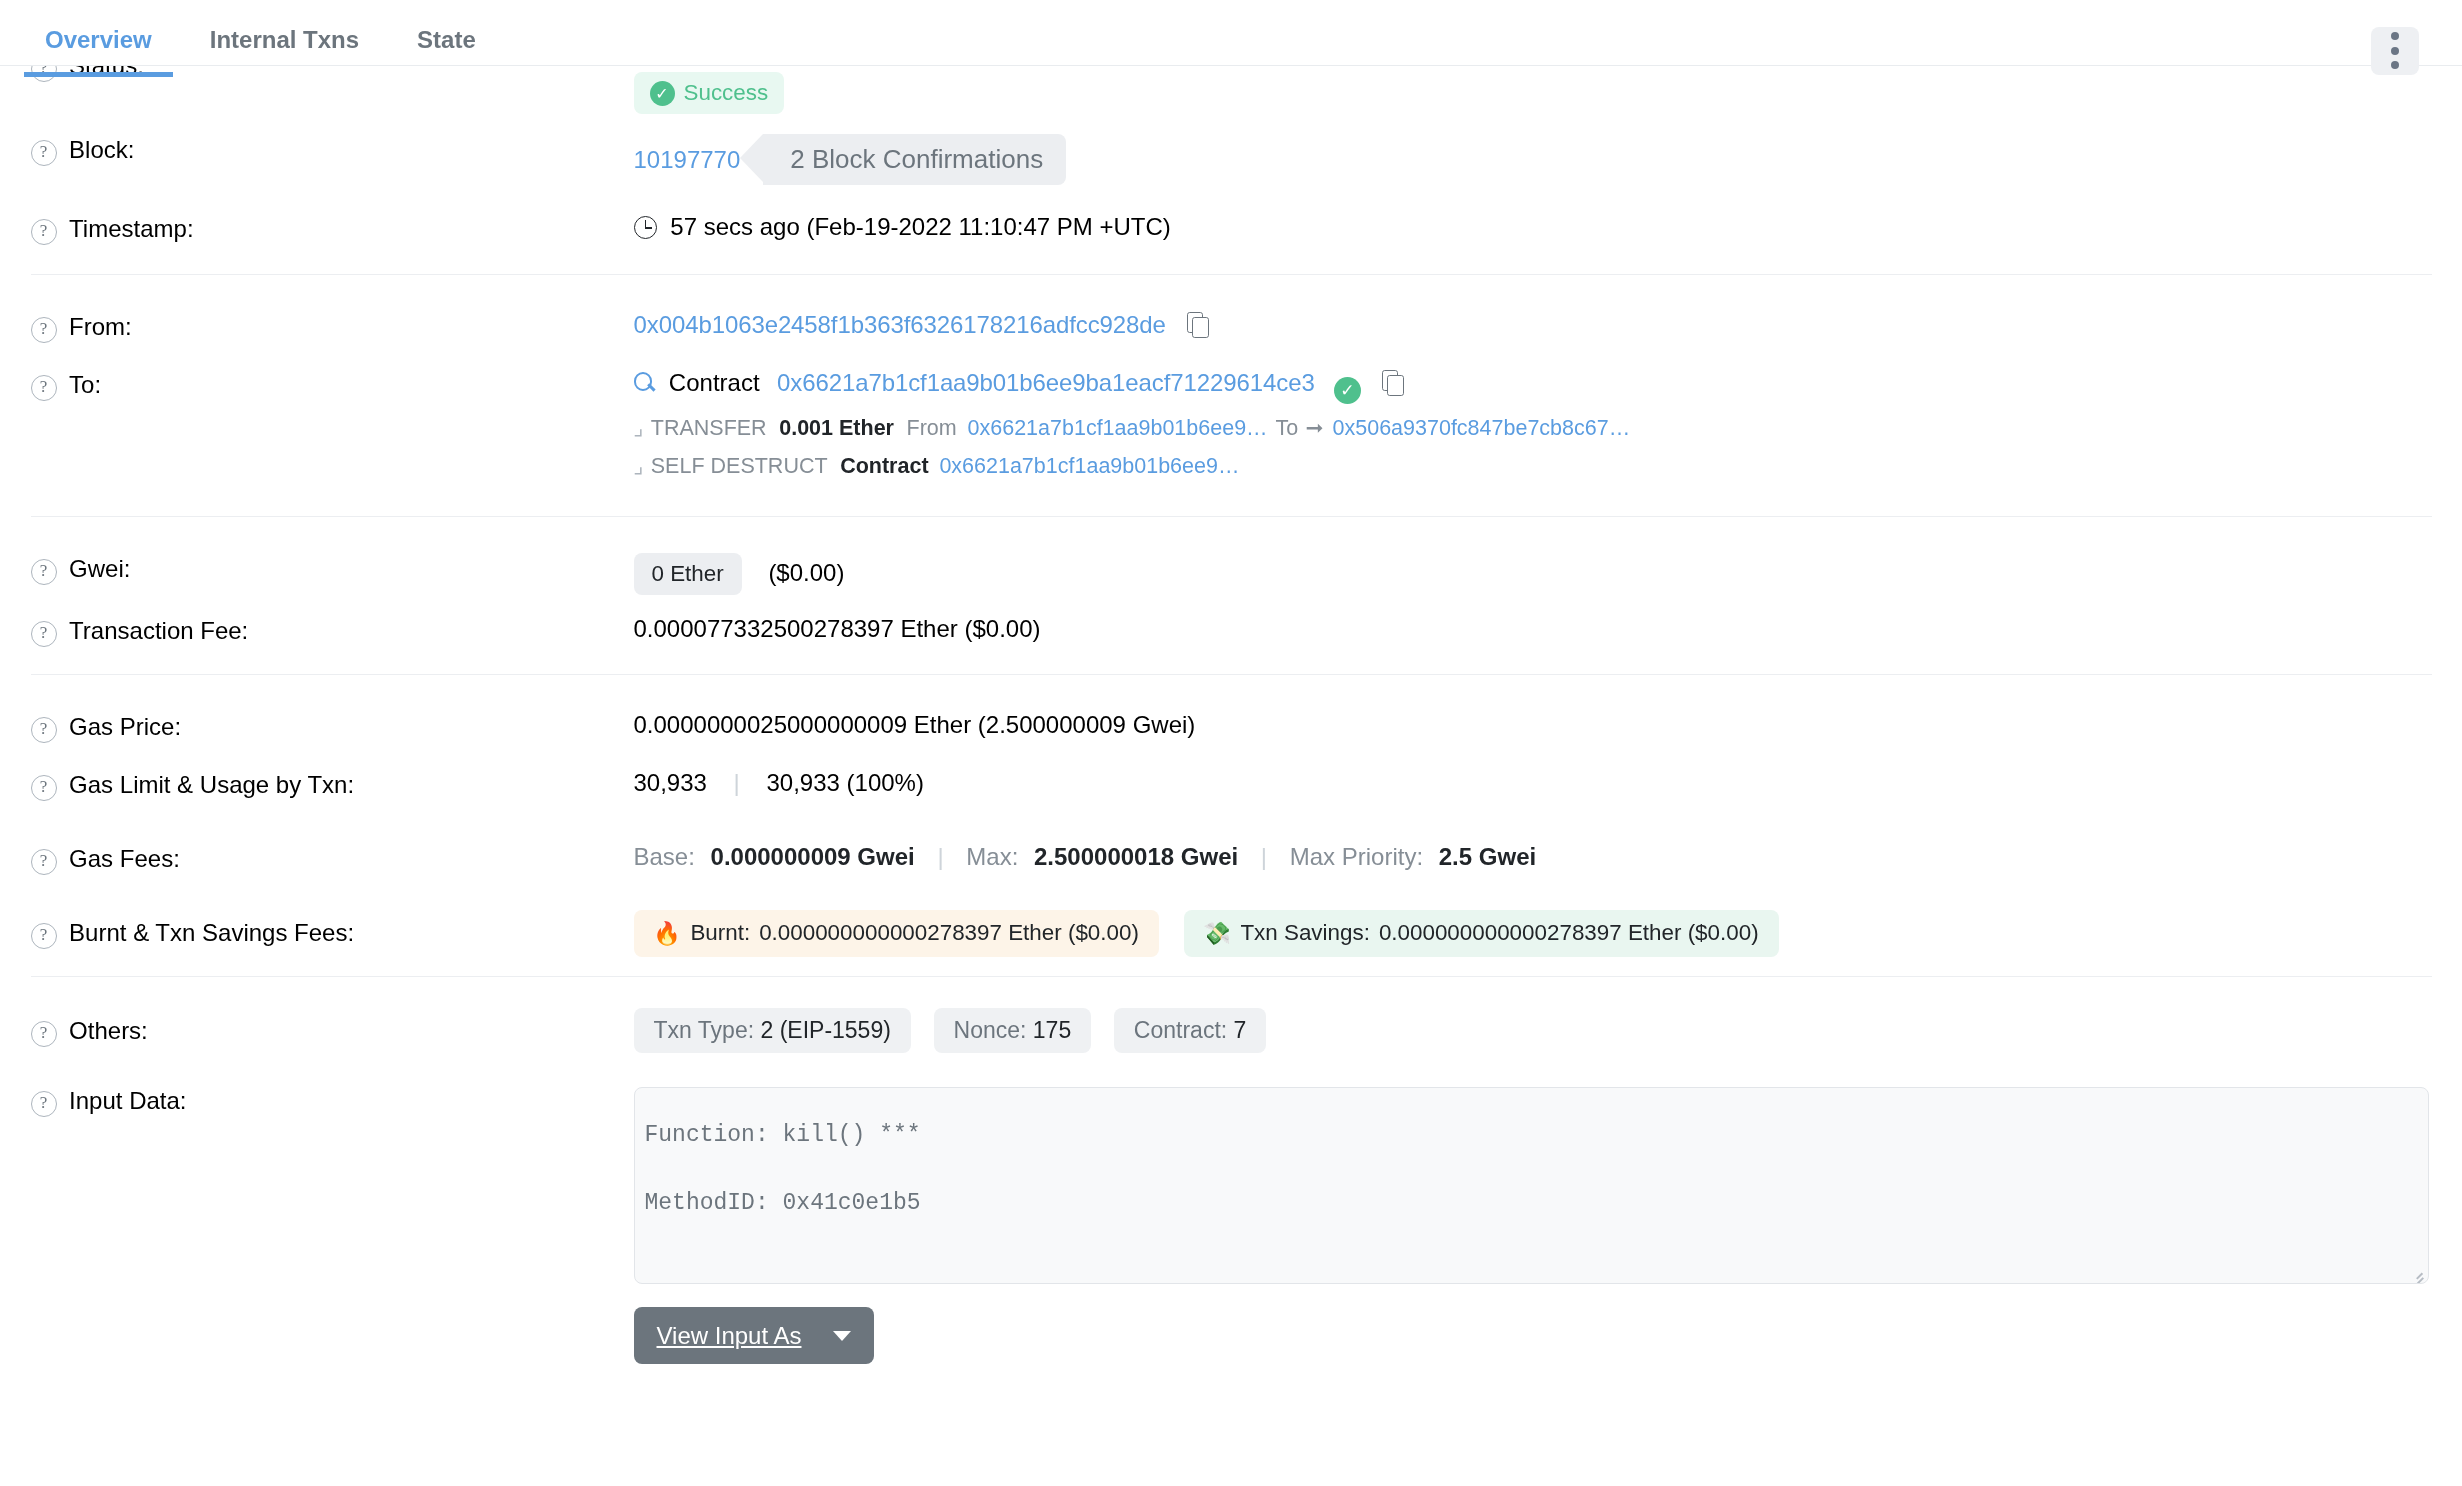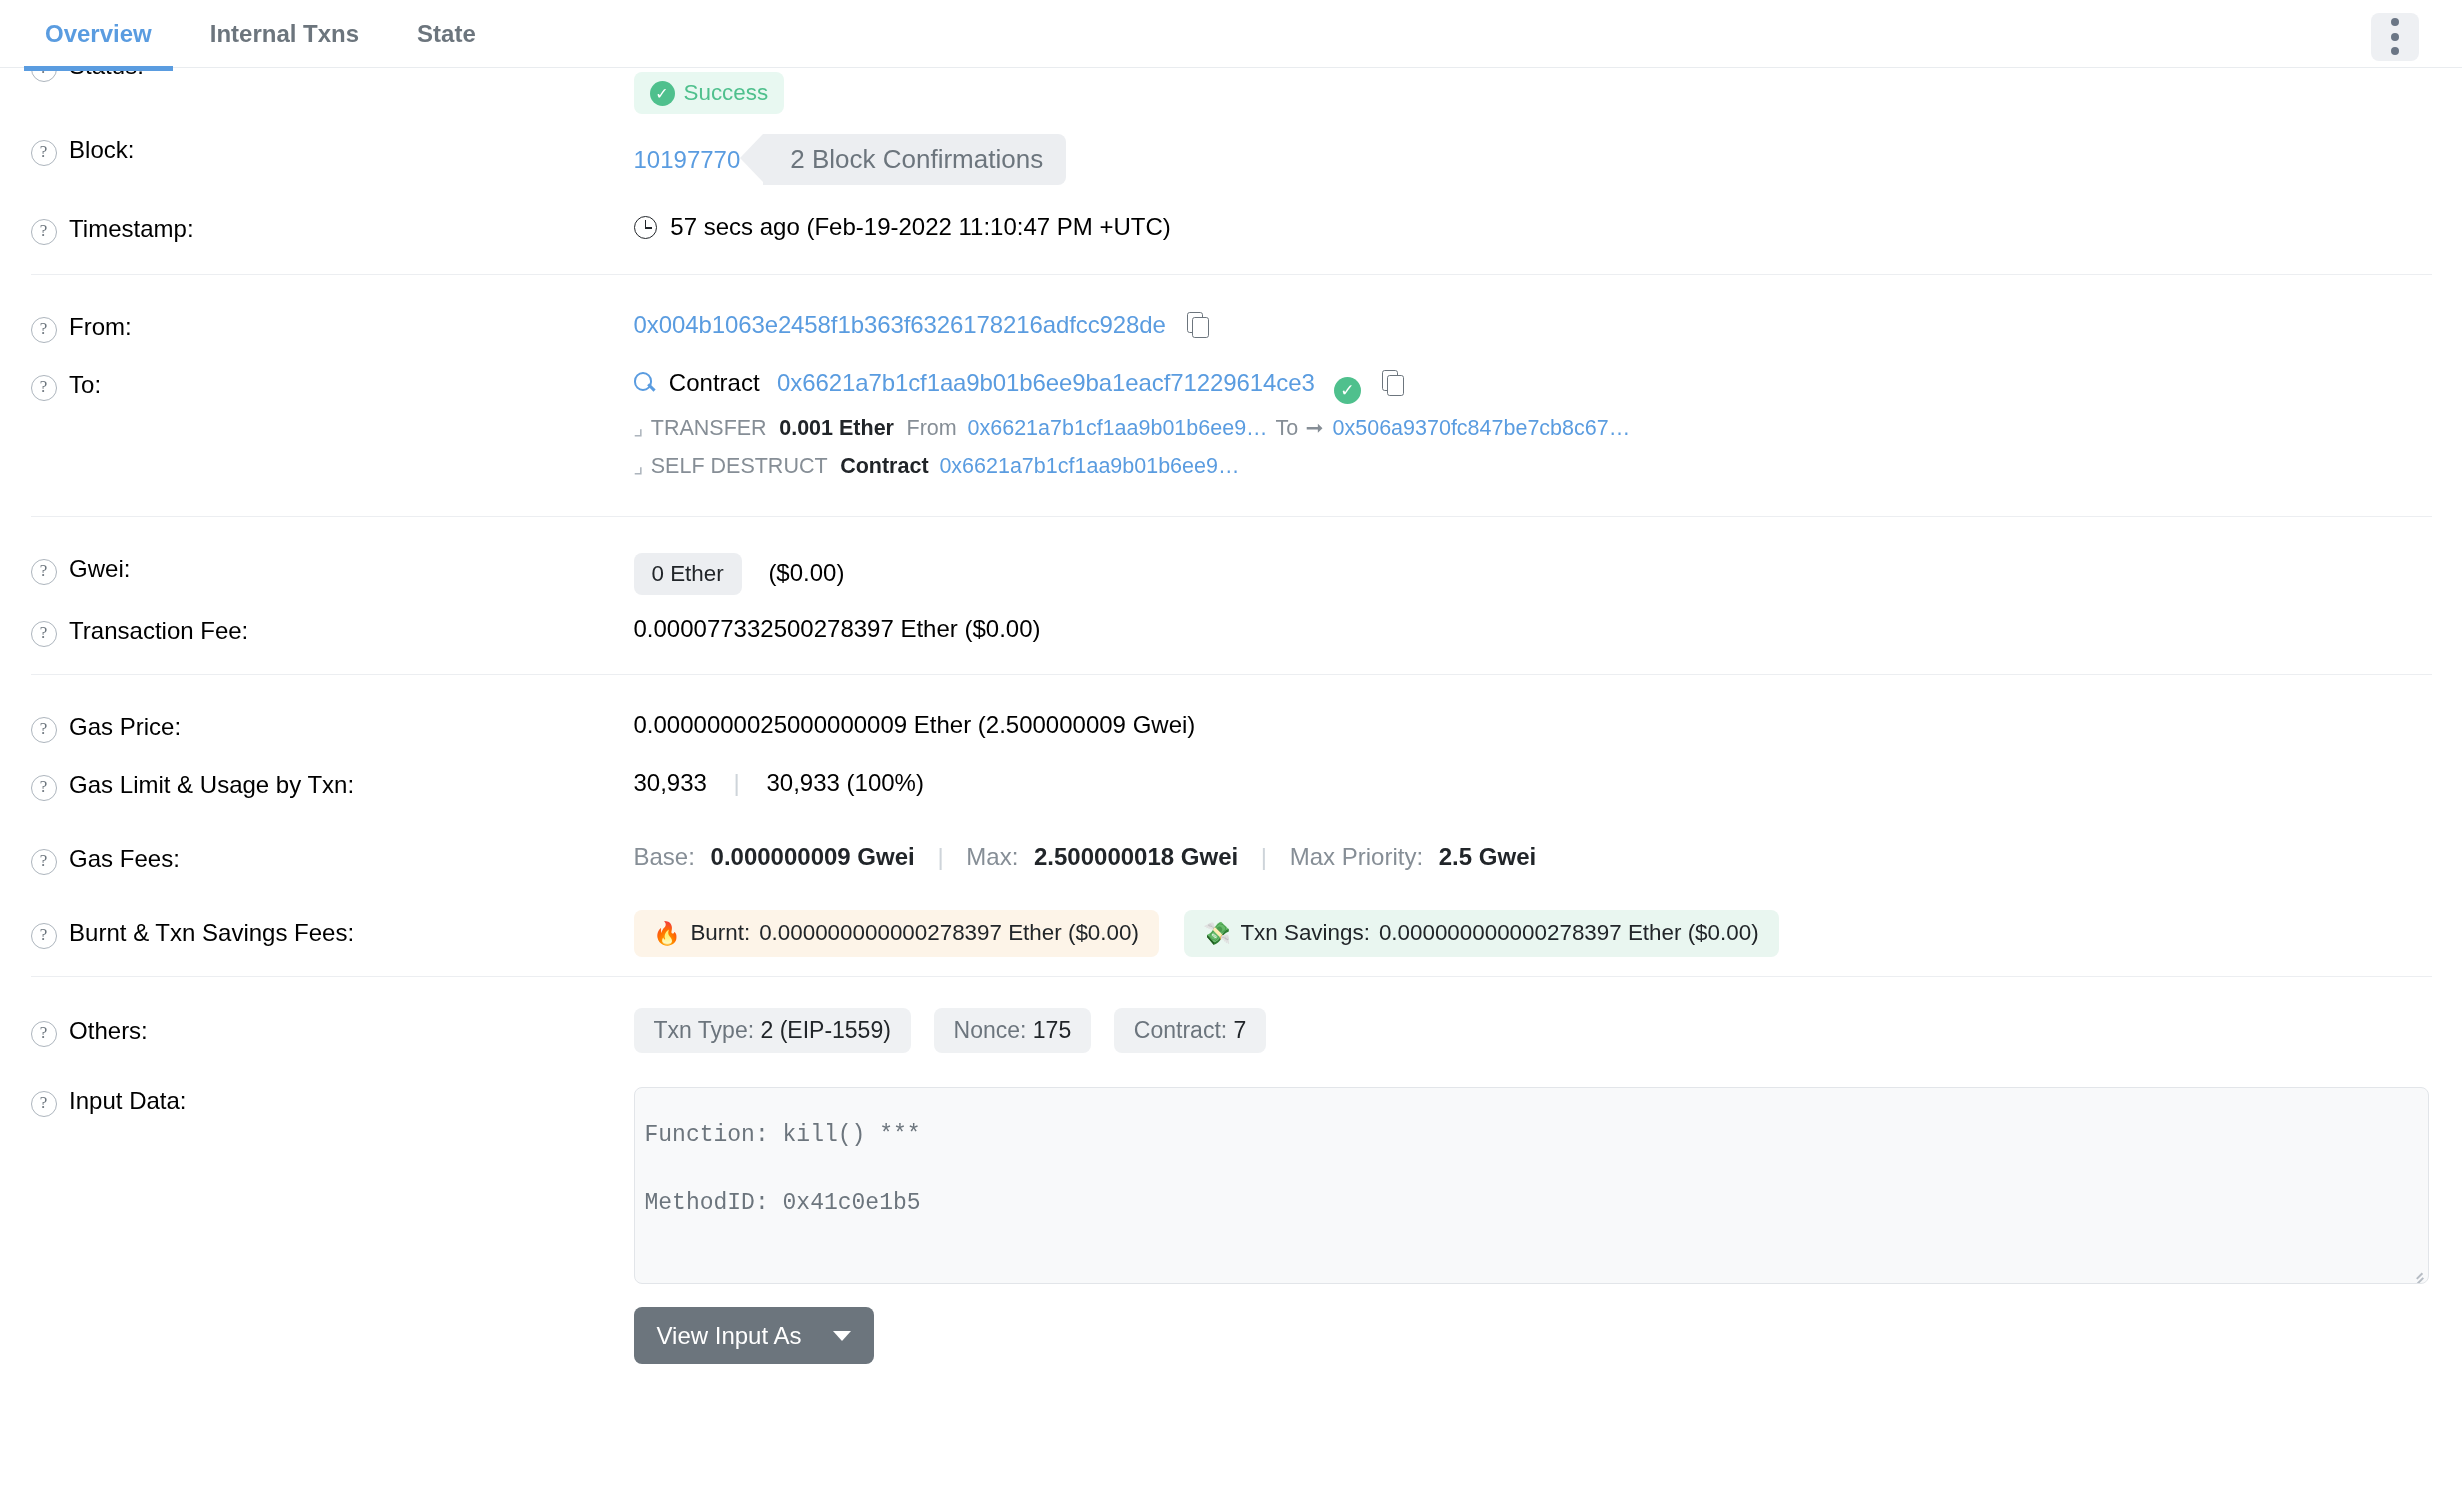--- a/index.html
+++ b/index.html
@@ -12,22 +12,22 @@
     width: 2462px; height: 1486px;
     font-family: "Liberation Sans", sans-serif;
     color: #212529;
     overflow: hidden;
     position: relative;
   }
 
   
   .tabbar {
     position: absolute;
-    top: 0; left: 0; right: 0;
-    height: 68px;
+    top: 14px; left: 0; right: 0;
+    height: 52px;
     background: #ffffff;
     border-bottom: 1.8px solid #e9ecef;
     display: flex;
     align-items: center;
     padding-left: 16px;
     z-index: 20;
   }
   .tabbar-left { display: flex; align-items: stretch; height: 72px; }
   .tab {
     position: relative;
@@ -305,20 +305,21 @@
     align-items: center;
     gap: 32px;
     background: #6c757d;
     color: #ffffff;
     border: none;
     border-radius: 8px;
     padding: 14.4px 23px;
     font-size: 24px;
     font-family: "Liberation Sans", sans-serif;
     cursor: pointer;
+    text-decoration: underline;
   }
   .caret-down {
     width: 0; height: 0;
     border-left: 9px solid transparent;
     border-right: 9px solid transparent;
     border-top: 10.8px solid #ffffff;
     display: inline-block;
   }
 
   .spacer-sm { height: 23px; }

